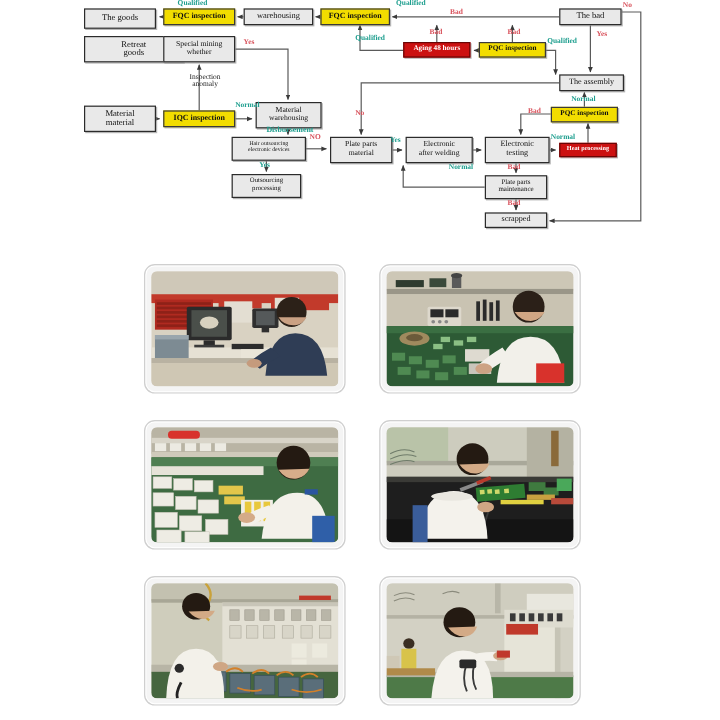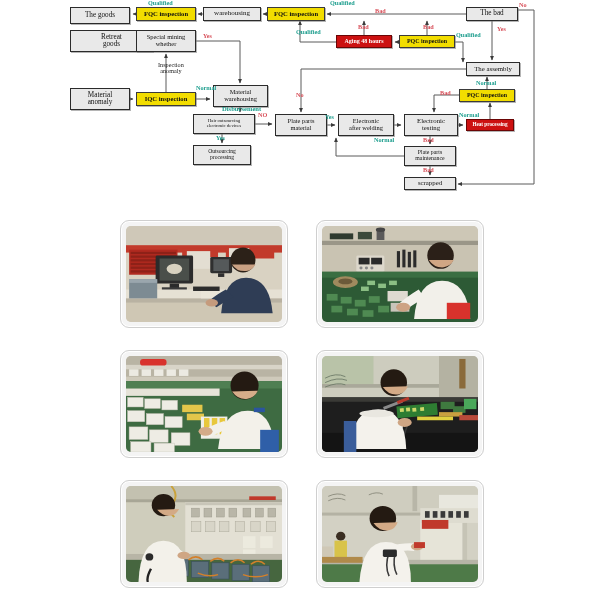--- a/index.html
+++ b/index.html
@@ -156,21 +156,21 @@
       <div class="node yellow" style="left: 267px; top: 7px; width: 58px; height: 14px; font-size: 6.6px; white-space: pre-line;">FQC inspection</div>
       <div class="node plain" style="left: 466px; top: 7px; width: 52px; height: 14px; font-size: 7.2px; white-space: pre-line;">The bad</div>
       <div class="node plain" style="left: 70px; top: 30px; width: 83px; height: 22px; font-size: 7.2px; white-space: pre-line;">Retreat
 goods</div>
       <div class="node plain" style="left: 136px; top: 30px; width: 60px; height: 22px; font-size: 6.4px; white-space: pre-line;">Special mining
 whether</div>
       <div class="node red" style="left: 336px; top: 35px; width: 56px; height: 13px; font-size: 6px; white-space: pre-line;">Aging 48 hours</div>
       <div class="node yellow" style="left: 399px; top: 35px; width: 56px; height: 13px; font-size: 6px; white-space: pre-line;">PQC inspection</div>
       <div class="node plain" style="left: 466px; top: 62px; width: 54px; height: 14px; font-size: 6.8px; white-space: pre-line;">The assembly</div>
       <div class="node plain" style="left: 70px; top: 88px; width: 60px; height: 22px; font-size: 7.2px; white-space: pre-line;">Material
-anomaly</div>
+material</div>
       <div class="node yellow" style="left: 136px; top: 92px; width: 60px; height: 14px; font-size: 6.6px; white-space: pre-line;">IQC inspection</div>
       <div class="node plain" style="left: 213px; top: 85px; width: 55px; height: 22px; font-size: 6.4px; white-space: pre-line;">Material
 warehousing</div>
       <div class="node yellow" style="left: 459px; top: 89px; width: 56px; height: 13px; font-size: 6px; white-space: pre-line;">PQC inspection</div>
       <div class="node plain" style="left: 193px; top: 114px; width: 62px; height: 20px; font-size: 4.8px; white-space: pre-line;">Hair outsourcing
 electronic devices</div>
       <div class="node plain" style="left: 275px; top: 114px; width: 52px; height: 22px; font-size: 6.4px; white-space: pre-line;">Plate parts
 material</div>
       <div class="node plain" style="left: 338px; top: 114px; width: 56px; height: 22px; font-size: 6.4px; white-space: pre-line;">Electronic
 after welding</div>

